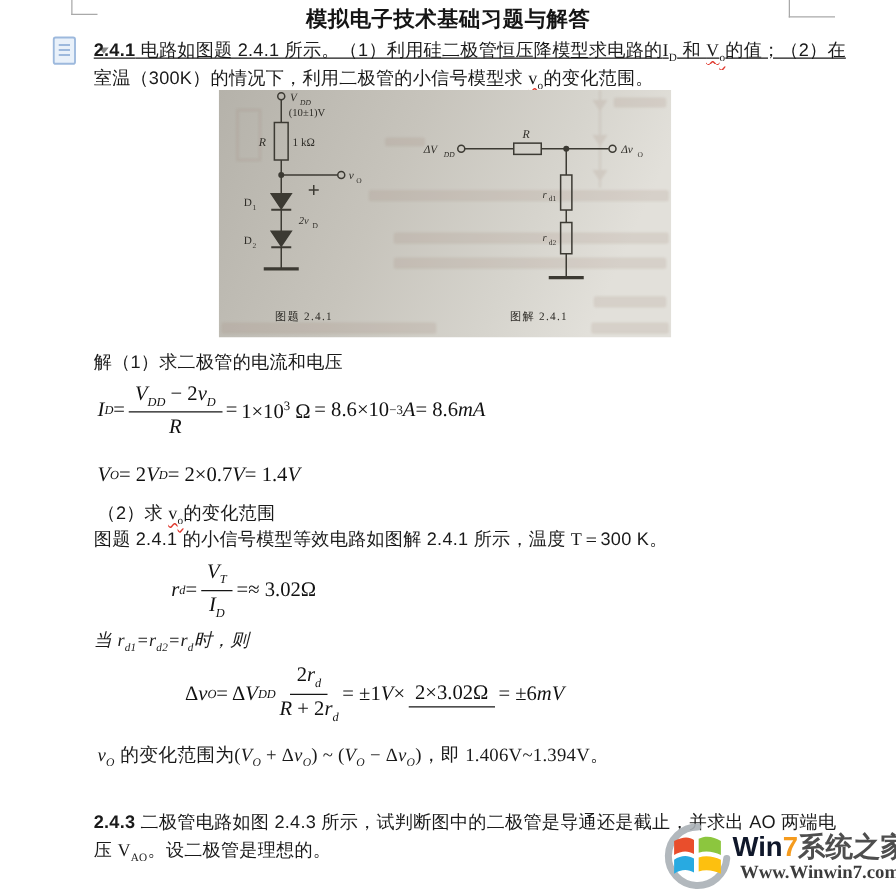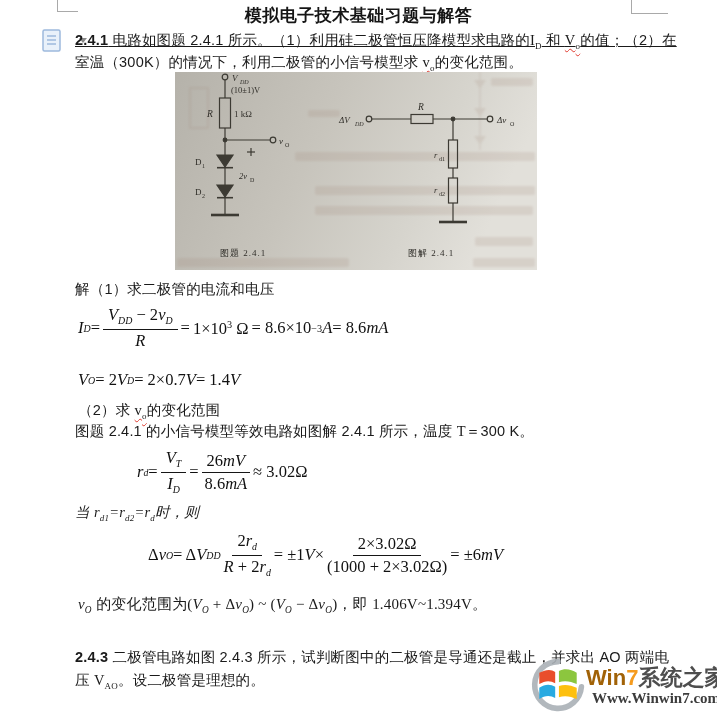--- a/index.html
+++ b/index.html
@@ -30,21 +30,21 @@
         margin:0 3px;line-height:1.2;text-align:center;justify-content:space-between;}
   .frac .num{border-bottom:1.3px solid #161616;padding:0 5px 1px 5px;}
   .frac .den{padding-top:1px;}
   
   .scan{position:absolute;left:175px;top:72px;width:362px;height:198px;}
   
   .wm{position:absolute;left:529px;top:650px;width:188px;height:65px;z-index:5;}
   .wm-flag{position:absolute;left:0;top:6px;}
   .wm-brand{position:absolute;left:57px;top:13px;font-size:22px;font-weight:bold;white-space:nowrap;
             text-shadow:0 1px 0 rgba(255,255,255,0.8);}
-  .wm-win{color:#a16207;}
+  .wm-win{color:#0f172a;}
   .wm-seven{color:#f59b1e;}
   .wm-suffix{color:#4e4e4e;}
   .wm-url{position:absolute;left:63px;top:40px;font-family:"Liberation Serif",serif;
           font-weight:bold;font-size:15px;color:#3c3c3c;white-space:nowrap;}
   svg text{font-family:"Liberation Serif",serif;}
 </style>
 </head>
 <body>
 
 <div class="cropmark" style="left:57px;top:0;width:20px;height:11px;"></div>
@@ -203,24 +203,20 @@
 
 <div class="eq" style="left:137px;top:449px;height:46px;">
     <span class="tk-i">r</span>
     <span class="tk-i tk-sub">d</span>
     <span class="tk-r"> = </span>
     <span class="frac">
       <span class="num"><span class="tk-i">V</span><span class="tk-i tk-sub">T</span></span>
       <span class="den"><span class="tk-i">I</span><span class="tk-i tk-sub">D</span></span>
     </span>
     <span class="tk-r"> = </span>
-    <span class="frac">
-      <span class="num"><span class="tk-r">26</span><span class="tk-i">mV</span></span>
-      <span class="den"><span class="tk-r">8.6</span><span class="tk-i">mA</span></span>
-    </span>
     <span class="tk-r"> ≈ 3.02Ω</span>
   </div>
 
 <div class="line" style="left:75px;top:503px;font-style:italic;"><span>当 </span><span class="tk-r">r</span><span class="tk-r tk-sub">d1</span><span class="tk-r">=</span><span class="tk-r">r</span><span class="tk-r tk-sub">d2</span><span class="tk-r">=</span><span class="tk-r">r</span><span class="tk-r tk-sub">d</span><span>时，则</span></div>
 
 <div class="eq" style="left:148px;top:532px;height:46px;">
     <span class="tk-r">Δ</span>
     <span class="tk-i">v</span>
     <span class="tk-i tk-sub">O</span>
     <span class="tk-r"> = Δ</span>
@@ -229,21 +225,20 @@
     <span class="tk-r"> </span>
     <span class="frac">
       <span class="num"><span class="tk-r">2</span><span class="tk-i">r</span><span class="tk-i tk-sub">d</span></span>
       <span class="den"><span class="tk-i">R</span><span class="tk-r"> + 2</span><span class="tk-i">r</span><span class="tk-i tk-sub">d</span></span>
     </span>
     <span class="tk-r"> = ±1</span>
     <span class="tk-i">V</span>
     <span class="tk-r"> × </span>
     <span class="frac">
       <span class="num"><span class="tk-r">2×3.02Ω</span></span>
-      <span class="den"><span class="tk-r">(1000 + 2×3.02Ω)</span></span>
     </span>
     <span class="tk-r"> = ±6</span>
     <span class="tk-i">mV</span>
   </div>
 
 <div class="line" style="left:78px;top:595px;font-size:15px;"><span class="tk-i">v</span><span class="tk-i tk-sub">O</span><span> 的变化范围为</span><span class="tk-r">(</span><span class="tk-i">V</span><span class="tk-i tk-sub">O</span><span class="tk-r"> + Δ</span><span class="tk-i">v</span><span class="tk-i tk-sub">O</span><span class="tk-r">) ~ (</span><span class="tk-i">V</span><span class="tk-i tk-sub">O</span><span class="tk-r"> − Δ</span><span class="tk-i">v</span><span class="tk-i tk-sub">O</span><span class="tk-r">)</span><span>，即 </span><span class="tk-r">1.406V~1.394V</span><span>。</span></div>
 
 <div class="line" style="left:75px;top:648px;"><span class="tk-b">2.4.3</span><span> 二极管电路如图 2.4.3 所示，试判断图中的二极管是导通还是截止，并求出 AO 两端电</span></div>
 <div class="line" style="left:75px;top:671px;"><span>压 </span><span class="tk-r">V</span><span class="tk-r tk-sub">AO</span><span>。设二极管是理想的。</span></div>
 

